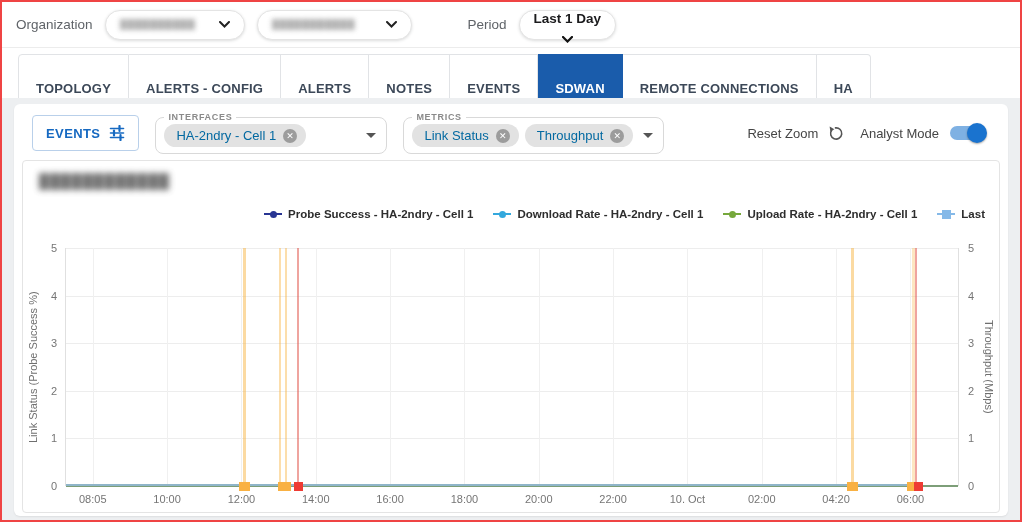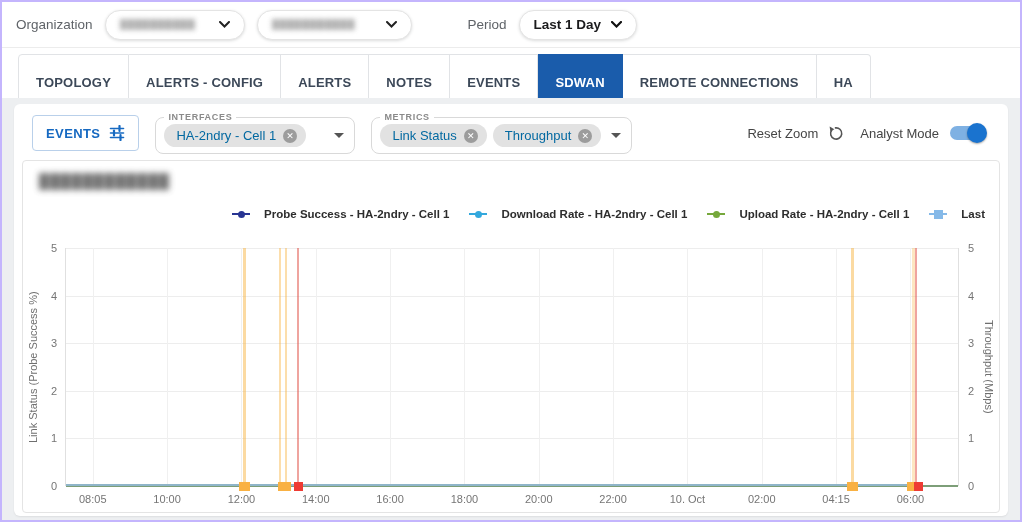--- a/index.html
+++ b/index.html
@@ -1,31 +1,31 @@
 <!DOCTYPE html>
 <html><head>
 <meta charset="utf-8">
 <style>
   html,body{margin:0;padding:0;background:#fff;}
-  .frame{position:relative;width:1022px;height:522px;box-sizing:border-box;border:2px solid #c4b5fd;
+  .frame{position:relative;width:1022px;height:522px;box-sizing:border-box;border:2px solid #ef4444;
          background:#fff;font-family:"Liberation Sans",sans-serif;overflow:hidden;}
   
   .topbar{position:absolute;top:0;left:0;right:0;height:46px;background:#fff;border-bottom:1px solid #ececec;
           display:flex;align-items:center;padding:0 14px;gap:12px;box-sizing:border-box;}
   .tb-label{font-size:13.5px;color:#5f6368;}
   .pill{height:30px;border:1px solid #e4e4e4;border-radius:17px;background:#fff;display:flex;align-items:center;
         justify-content:space-between;gap:10px;padding:0 14px;font-size:13px;color:#333;
         box-shadow:0 1px 3px rgba(60,64,67,.18);box-sizing:border-box;cursor:pointer;}
-  .pill.org{width:140px;} .pill.dev{width:155px;margin-right:44px;} .pill.period{font-weight:700;color:#1b1b1d;font-size:13.5px;}
+  .pill.org{width:140px;} .pill.dev{width:155px;margin-right:44px;} .pill.period{font-weight:700;color:#1b1b1d;font-size:13.5px;flex-direction:column;}
   .chev{flex:0 0 auto;}
   .redact{filter:blur(3px);opacity:.8;}
   .redact-sm{filter:blur(2.5px);opacity:.65;font-size:10px;color:#8a8a8a;letter-spacing:.5px;white-space:nowrap;overflow:hidden;}
   
   .tabs{position:absolute;top:52px;left:16px;display:flex;border-radius:4px;}
-  .tab{height:40px;line-height:40px;padding:8px 17px;background:#fff;border:1px solid #e1e3e6;border-left:none;
+  .tab{height:40px;line-height:40px;padding:14px 17px;background:#fff;border:1px solid #e1e3e6;border-left:none;
        font-size:13px;font-weight:600;color:#3c4858;letter-spacing:.2px;white-space:nowrap;cursor:pointer;}
   .tab:first-child{border-left:1px solid #e1e3e6;border-radius:4px 0 0 4px;}
   .tab:last-child{border-radius:0 4px 4px 0;}
   .tab.active{background:#1a5cab;border-color:#1a5cab;color:#fff;}
   
   .content{position:absolute;top:96px;left:0;right:0;bottom:0;background:#edeff1;}
   .panel{position:absolute;top:6px;left:12px;right:12px;bottom:4px;background:#fff;border-radius:6px;
          box-shadow:0 1px 2px rgba(0,0,0,.07);}
   
   .controls{position:absolute;top:4px;left:18px;right:18px;height:50px;display:flex;align-items:center;gap:16px;}
@@ -35,33 +35,33 @@
                   background:#fff;min-height:40px;box-sizing:border-box;cursor:pointer;}
   fieldset.select legend{font-size:9px;font-weight:600;color:#8a8a8a;letter-spacing:.7px;padding:0 4px;}
   .chips{display:flex;gap:6px;align-items:center;}
   .chip{background:#e2e2e2;border-radius:15px;padding:4px 9px 4px 12px;font-size:13px;color:#0369a1;
         display:flex;align-items:center;gap:7px;white-space:nowrap;}
   .chip-x{width:14px;height:14px;border-radius:50%;background:#9c9c9c;color:#fff;font-size:9px;line-height:14px;
           text-align:center;cursor:pointer;flex:0 0 auto;}
   .chip-x::before{content:"✕";}
   .dd-caret{position:absolute;right:10px;bottom:15px;width:0;height:0;border-left:5px solid transparent;
             border-right:5px solid transparent;border-top:5px solid #555;}
-  .iface{width:200px;} .metrics-fs{min-width:210px;}
+  .iface{width:232px;} .metrics-fs{min-width:210px;}
   .spacer{flex:1;}
   .reset{display:flex;align-items:center;gap:9px;font-size:13px;color:#454545;cursor:pointer;}
   .analyst{display:flex;align-items:center;gap:11px;font-size:13px;color:#454545;margin-right:2px;}
   .toggle{position:relative;width:34px;height:14px;border-radius:7px;background:#7fb1e3;cursor:pointer;margin-right:4px;}
   .toggle .knob{position:absolute;right:-3px;top:-3px;width:20px;height:20px;border-radius:50%;background:#1a73cf;
                 box-shadow:0 1px 2px rgba(0,0,0,.35);}
   
   .chart-box{position:absolute;top:56px;left:8px;right:8px;bottom:3px;border:1px solid #e4e4e4;border-radius:4px;background:#fff;}
   .chart-title{position:absolute;top:12px;left:16px;font-size:14px;font-weight:700;color:#4e4e4e;letter-spacing:1px;}
   .legend{position:absolute;top:47px;right:14px;display:flex;gap:20px;align-items:center;
           font-size:11.5px;font-weight:700;color:#2d2d2d;}
-  .lg-item{display:flex;align-items:center;gap:14px;cursor:pointer;}
+  .lg-item{display:flex;align-items:center;gap:6px;cursor:pointer;}
   .lmark{position:relative;width:18px;height:2px;background:var(--c);flex:0 0 auto;}
   .ldot{position:absolute;left:5.5px;top:-2.5px;width:7px;height:7px;border-radius:50%;background:var(--c);}
   .lsq{position:absolute;left:4.5px;top:-3.5px;width:9px;height:9px;background:var(--c);}
   
   .plot{position:absolute;left:42px;right:40px;top:87px;bottom:26px;border-left:1px solid #e0e0e0;border-right:1px solid #e0e0e0;}
   .hgrid{position:absolute;left:0;right:0;height:1px;background:#ededed;}
   .vgrid{position:absolute;top:0;bottom:0;width:1px;background:#f0f0f0;}
   .ytl{position:absolute;left:-27px;width:18px;text-align:right;transform:translateY(-50%);font-size:11px;color:#757575;}
   .ytr{position:absolute;right:-28px;width:18px;text-align:left;transform:translateY(-50%);font-size:11px;color:#757575;}
   .xt{position:absolute;bottom:-19px;transform:translateX(-50%);font-size:11px;color:#757575;white-space:nowrap;}
@@ -269,20 +269,20 @@
           <span class="xt" style="left:3%">08:05</span>
           <span class="xt" style="left:11.33%">10:00</span>
           <span class="xt" style="left:19.67%">12:00</span>
           <span class="xt" style="left:28%">14:00</span>
           <span class="xt" style="left:36.33%">16:00</span>
           <span class="xt" style="left:44.67%">18:00</span>
           <span class="xt" style="left:53%">20:00</span>
           <span class="xt" style="left:61.33%">22:00</span>
           <span class="xt" style="left:69.67%">10. Oct</span>
           <span class="xt" style="left:78%">02:00</span>
-          <span class="xt" style="left:86.33%">04:15</span>
+          <span class="xt" style="left:86.33%">04:20</span>
           <span class="xt" style="left:94.67%">06:00</span>
         </div>
       </div>
 
     </div>
   </div>
 </div>
 
 </body></html>

